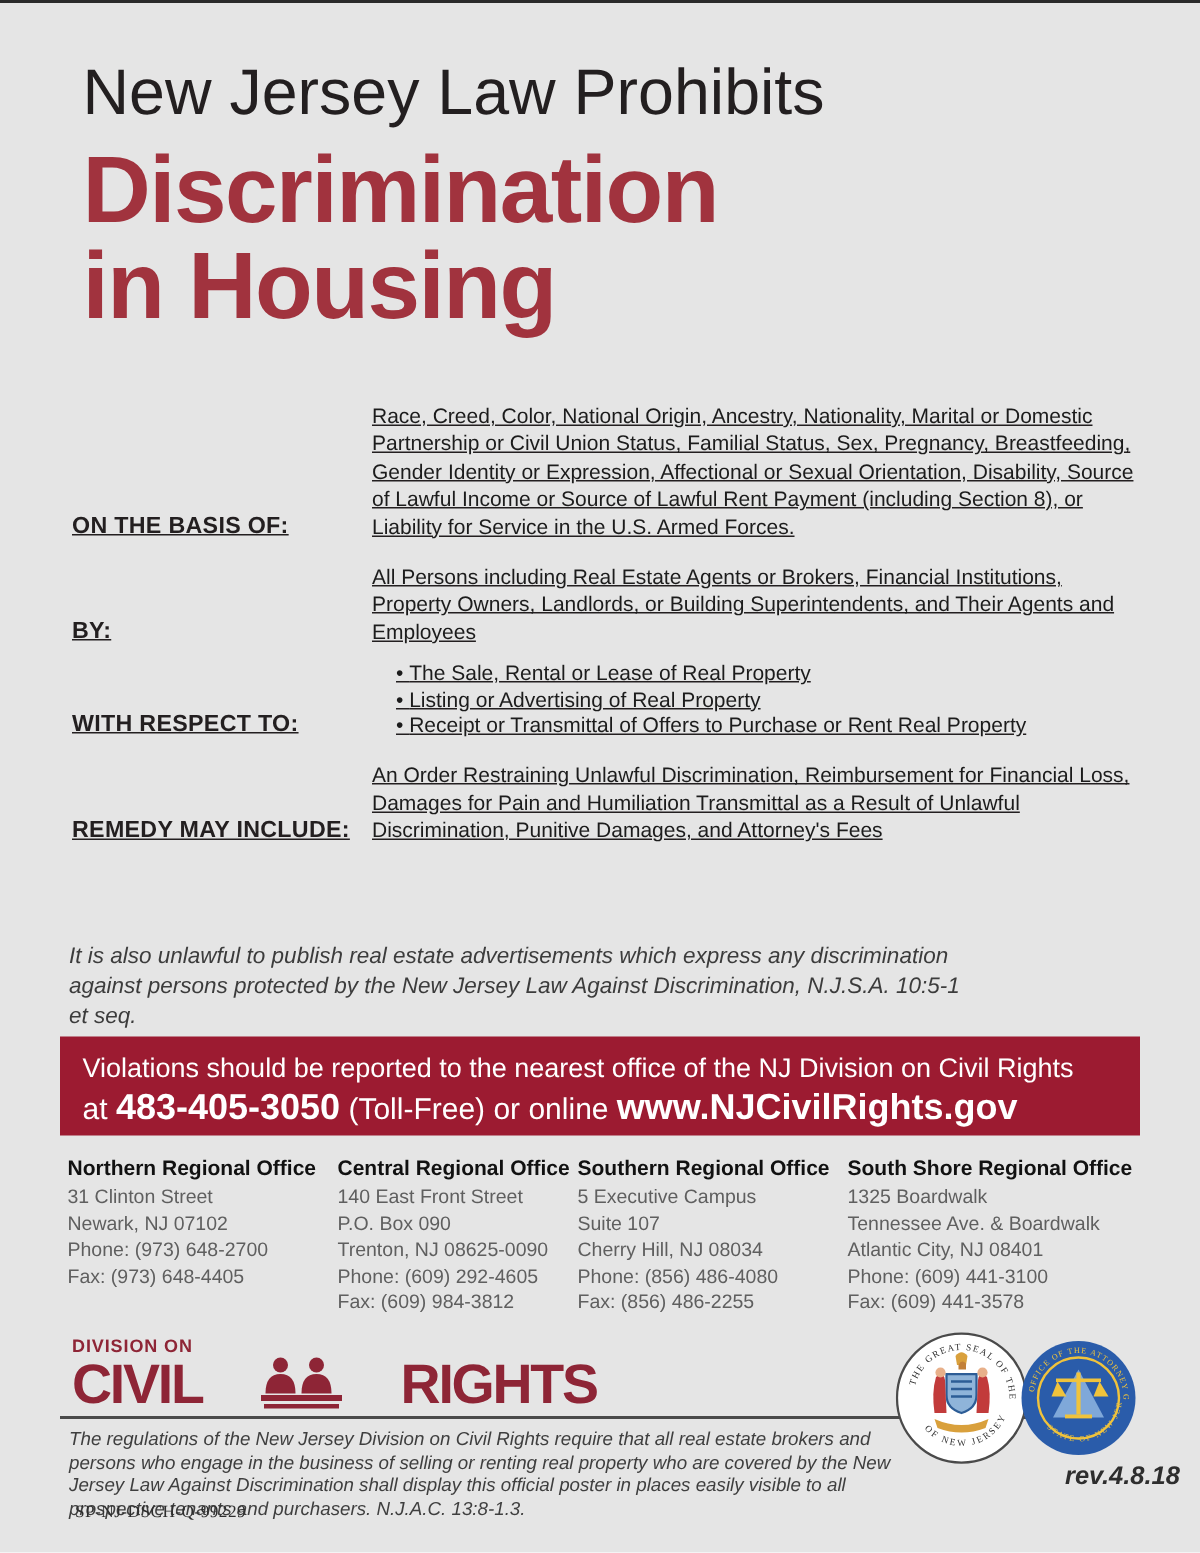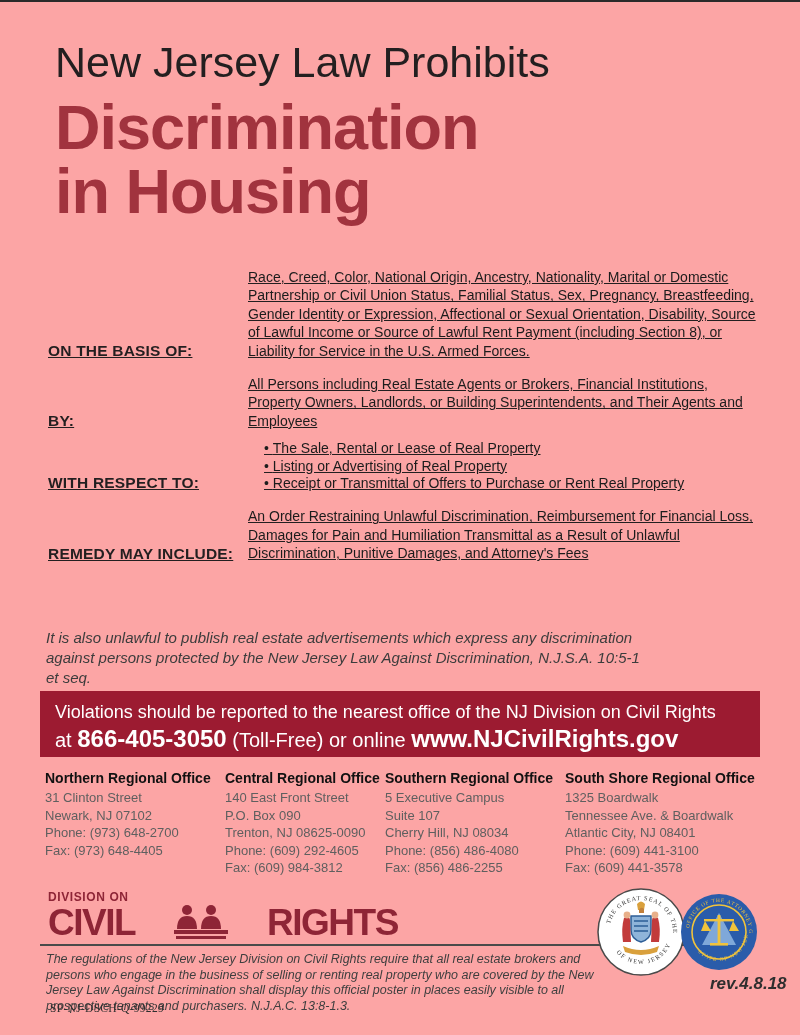--- a/index.html
+++ b/index.html
@@ -3,21 +3,21 @@
 <meta charset="utf-8">
 <style>
   * { margin: 0; padding: 0; box-sizing: border-box; }
   html, body { background: #ffffff; }
   body { font-family: "Liberation Sans", sans-serif; color: #231f20; }
   .page {
     position: relative;
     width: 800px;
     height: 1035px;
     margin: 0 auto;
-    background: #fca5a5;
+    background: #e5e5e5;
     border-top: 2px solid #2a2a2a;
     overflow: hidden;
   }
 
   
   .titles { position: absolute; left: 55px; top: 36px; }
   .title-line1 {
     font-size: 43px;
     font-weight: 400;
     letter-spacing: 0px;
@@ -170,21 +170,21 @@
     <div class="section-row">
       <div class="section-label">REMEDY MAY INCLUDE:</div>
       <div class="section-body">An Order Restraining Unlawful Discrimination, Reimbursement for Financial Loss, Damages for Pain and Humiliation Transmittal as a Result of Unlawful Discrimination, Punitive Damages, and Attorney's Fees</div>
     </div>
   </div>
 
   <div class="advert-note">It is also unlawful to publish real estate advertisements which express any discrimination against persons protected by the New Jersey Law Against Discrimination, N.J.S.A. 10:5-1 et seq.</div>
 
   <div class="banner">
     <div class="banner-line1">Violations should be reported to the nearest office of the NJ Division on Civil Rights</div>
-    <div class="banner-line2"><span>at </span><b>866-405-3050</b><span> (Toll-Free) or online </span><b>www.NJCivilRights.gov</b></div>
+    <div class="banner-line2"><span>at </span><b>483-405-3050</b><span> (Toll-Free) or online </span><b>www.NJCivilRights.gov</b></div>
   </div>
 
   <div class="offices">
     <div class="office">
       <div class="office-name">Northern Regional Office</div>
       <div class="office-line">31 Clinton Street</div>
       <div class="office-line">Newark, NJ 07102</div>
       <div class="office-line">Phone: (973) 648-2700</div>
       <div class="office-line">Fax: (973) 648-4405</div>
     </div>

